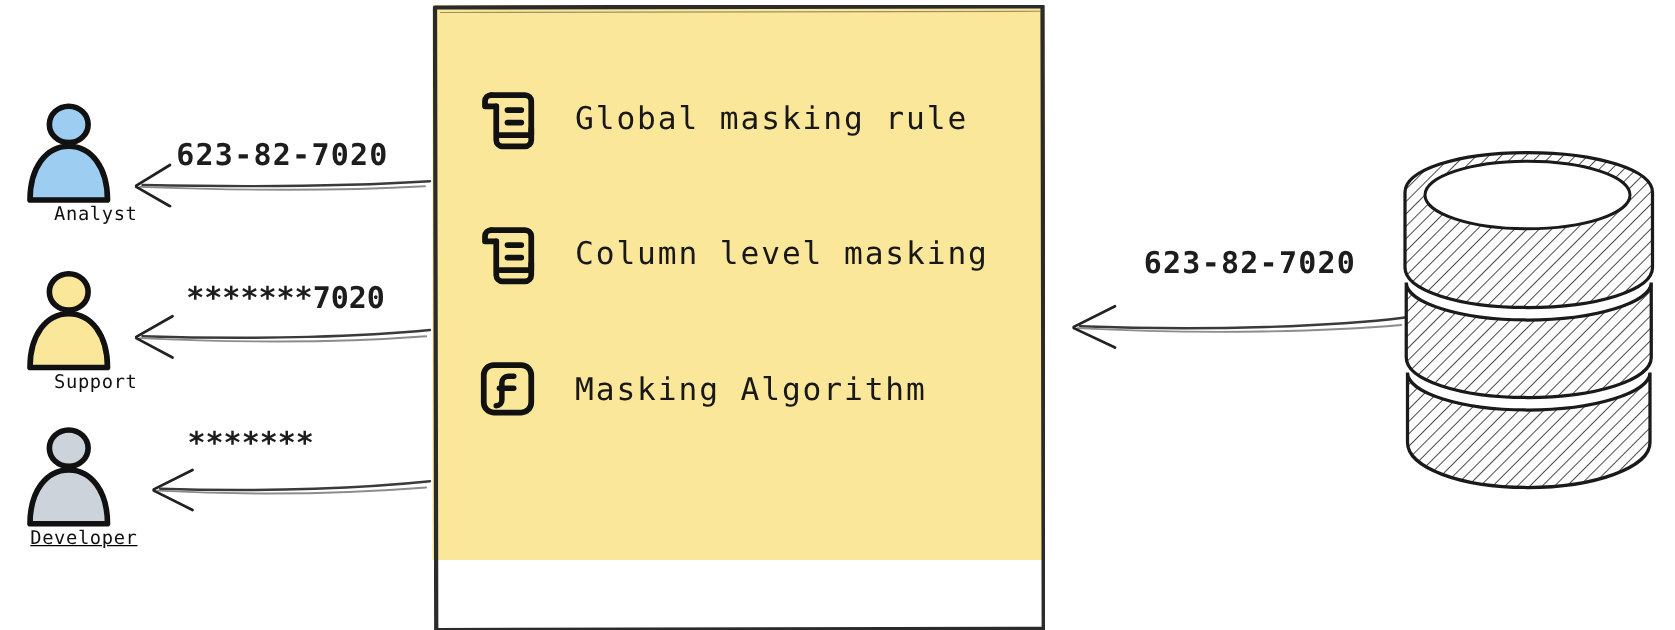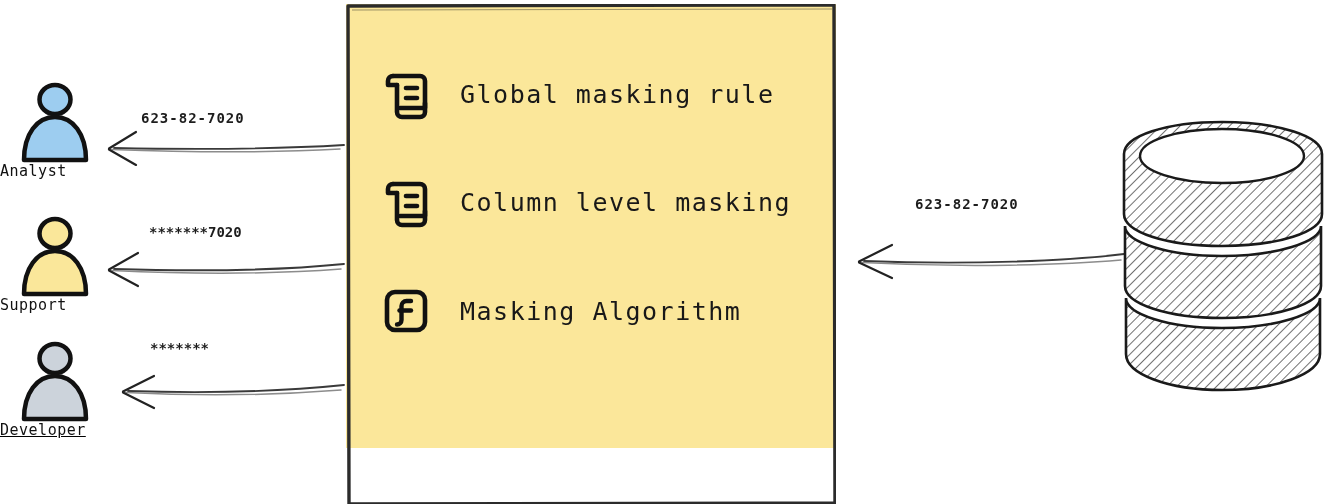--- a/index.html
+++ b/index.html
@@ -5,30 +5,30 @@
   html,body{margin:0;padding:0;background:#ffffff;}
   body{
     width:1340px;height:504px;
     font-family:"DejaVu Sans Mono", monospace;
     overflow:hidden;
     position:relative;
   }
   #stage{position:relative;width:1340px;height:504px;background:#fff;}
 
   
-  .actor{position:absolute;width:110px;text-align:left;}
+  .actor{position:absolute;width:110px;text-align:right;}
   .actor .figure{width:90px;height:82px;margin:0 auto;position:relative;}
   .actor .name{
     font-size:15px;color:#111;letter-spacing:0.5px;
     margin-top:-2px;white-space:nowrap;
   }
 
   
   .flowlabel{
-    position:absolute;font-size:14px;font-weight:700;color:#1d1d1d;
+    position:absolute;font-size:24px;font-weight:700;color:#1d1d1d;
     letter-spacing:1px;white-space:nowrap;
   }
   .flowlabel.stars{letter-spacing:0px;}
 
   
   .arrow{position:absolute;}
 
   
   #panel{
     position:absolute;left:346px;top:4px;width:490px;height:444px;

